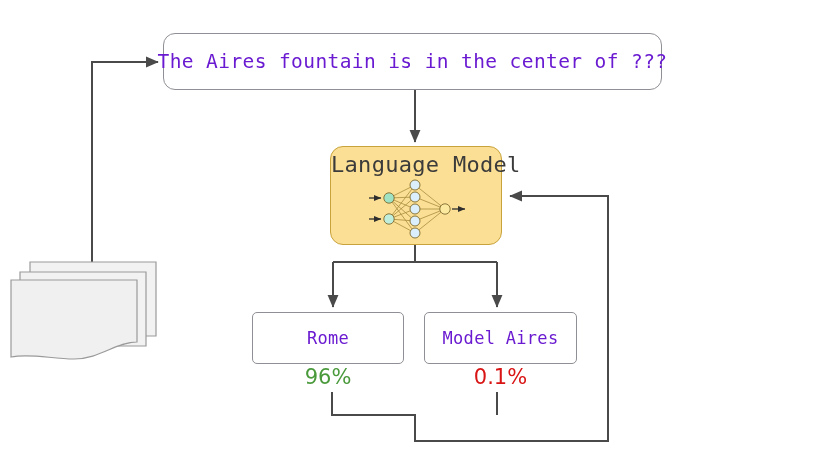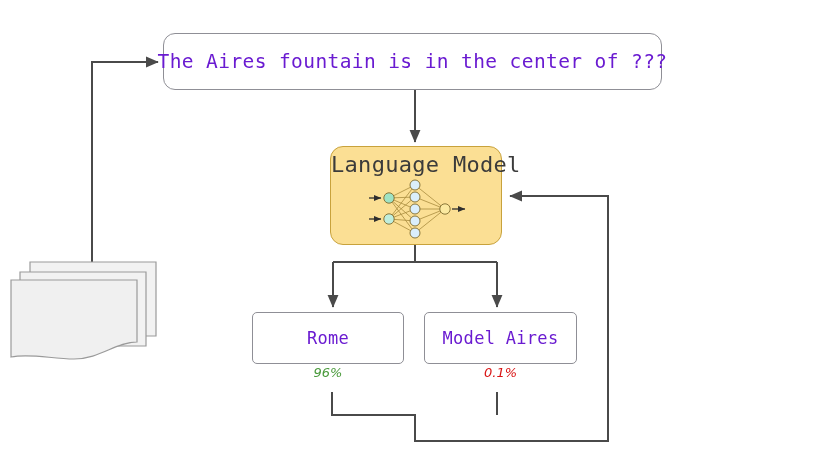--- a/index.html
+++ b/index.html
@@ -91,23 +91,22 @@
   .answer-text {
     font-family: "DejaVu Sans Mono", monospace;
     font-size: 17px;
     color: #6a1bd1;
     letter-spacing: 0.3px;
     white-space: nowrap;
   }
   .prob-label {
     position: absolute;
     font-family: "DejaVu Sans", sans-serif;
-    font-size: 13px;
-    white-space: nowrap;
-    font-style: italic;
+    font-size: 21px;
+    white-space: nowrap;
   }
   #prob-rome {
     left: 252px;
     top: 365px;
     width: 152px;
     text-align: center;
     color: #4a9a3c;
   }
   #prob-buenos {
     left: 424px;

